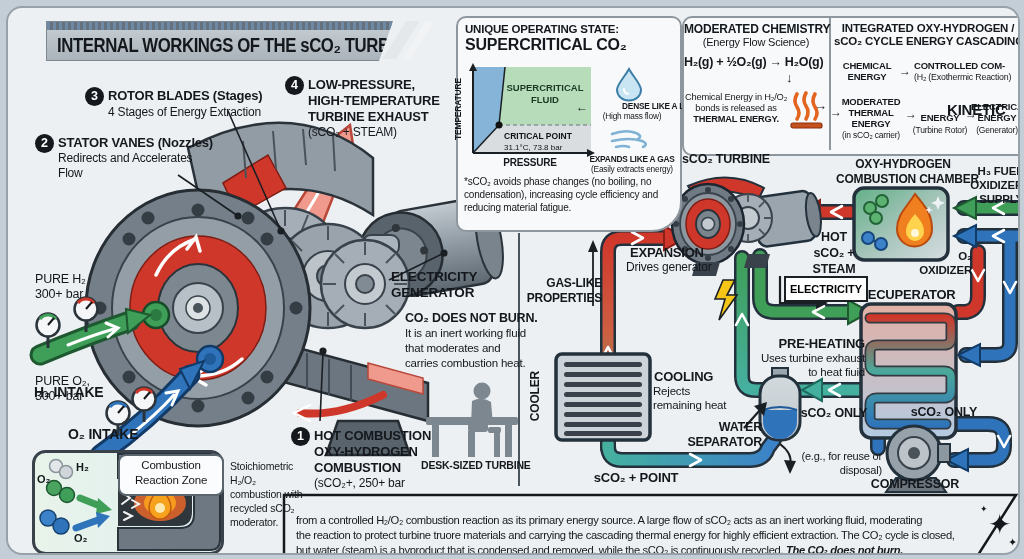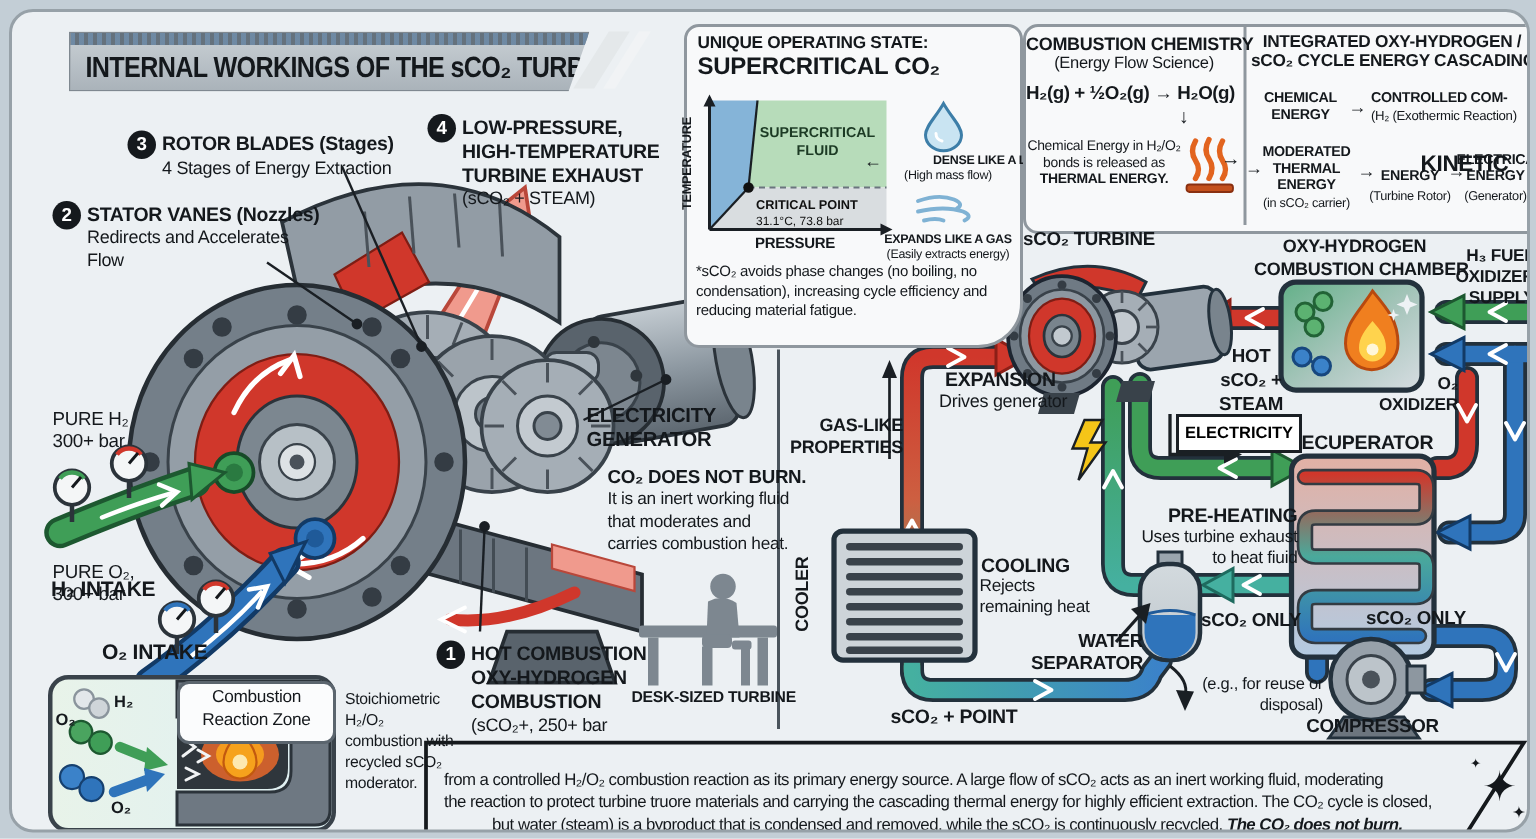--- a/index.html
+++ b/index.html
@@ -583,21 +583,21 @@
   </svg>
   <div class="t b c" style="left:578px;top:147px;width:92px;font-size:8.3px;">EXPANDS LIKE A GAS</div>
   <div class="t c" style="left:576px;top:157px;width:96px;font-size:8.3px;">(Easily extracts energy)</div>
   <div class="t" style="left:456px;top:168px;font-size:10px;">*sCO₂ avoids phase changes (no boiling, no</div>
   <div class="t" style="left:456px;top:181px;font-size:10px;">condensation), increasing cycle efficiency and</div>
   <div class="t" style="left:456px;top:194px;font-size:10px;">reducing material fatigue.</div>
 
   <div class="panel" style="left:674px;top:8px;width:342px;height:136px;border-radius:10px;"></div>
   <div style="position:absolute;left:821px;top:10px;width:2px;height:132px;background:#8f979e;"></div>
 
-  <div class="t b c" style="left:676px;top:14px;width:144px;font-size:12px;">COMBUSTION CHEMISTRY</div>
+  <div class="t b c" style="left:676px;top:14px;width:144px;font-size:12px;">MODERATED CHEMISTRY</div>
   <div class="t c" style="left:676px;top:28px;width:144px;font-size:11px;">(Energy Flow Science)</div>
   <div class="t b c" style="left:676px;top:47px;width:119px;font-size:12.5px;letter-spacing:-0.3px;">H₂(g) + ½O₂(g) → H₂O(g)</div>
   <div class="t b" style="left:778px;top:62px;font-size:13px;">↓</div>
   <div class="t c" style="left:676px;top:84px;width:104px;font-size:9.3px;">Chemical Energy in H₂/O₂</div>
   <div class="t c" style="left:676px;top:95px;width:104px;font-size:9.3px;">bonds is released as</div>
   <div class="t b c" style="left:676px;top:106px;width:104px;font-size:9.3px;">THERMAL ENERGY.</div>
   <svg style="left:782px;top:83px;" width="34" height="38" viewBox="0 0 34 38">
     <g stroke="#e2641f" stroke-width="3.6" fill="none" stroke-linecap="round">
       <path d="M 7,3 q -4,7 0,13 q 4,6 0,12"></path>
       <path d="M 16,2 q -4,7 0,13 q 4,6 0,13"></path>
@@ -661,21 +661,21 @@
   <div class="t b r" style="left:908px;top:242px;width:56px;font-size:11.5px;">O₂</div>
   <div class="t b r" style="left:908px;top:256px;width:56px;font-size:11.5px;">OXIDIZER</div>
   <div class="t b c" style="left:900px;top:397px;width:72px;font-size:12.5px;">sCO₂ ONLY</div>
   <div class="t b c" style="left:852px;top:469px;width:110px;font-size:12.5px;">COMPRESSOR</div>
 
   <svg style="left:274px;top:484px;" width="742" height="66" viewBox="0 0 742 66">
     <polygon points="2,3 734,3 696,63 2,63" fill="none" stroke="#15191c" stroke-width="2.5"></polygon>
   </svg>
   <div class="t sum" style="left:288px;top:506px;">from a controlled H₂/O₂ combustion reaction as its primary energy source. A large flow of sCO₂ acts as an inert working fluid, moderating</div>
   <div class="t sum" style="left:288px;top:521px;">the reaction to protect turbine truore materials and carrying the cascading thermal energy for highly efficient extraction. The CO₂ cycle is closed,</div>
-  <div class="t sum" style="left:288px;top:536px;margin-left:32px;">
+  <div class="t sum" style="left:288px;top:536px;">
     <span>but water (steam) is a byproduct that is condensed and removed, while the sCO₂ is continuously recycled. </span><span class="b" style="font-style:italic;">The CO₂ does not burn.</span>
   </div>
 
   <div class="t" style="left:980px;top:500px;font-size:28px;">✦</div>
   <div class="t" style="left:1000px;top:528px;font-size:11px;">✦</div>
   <div class="t" style="left:972px;top:496px;font-size:9px;">✦</div>
 
 </div>
 
 </body></html>

